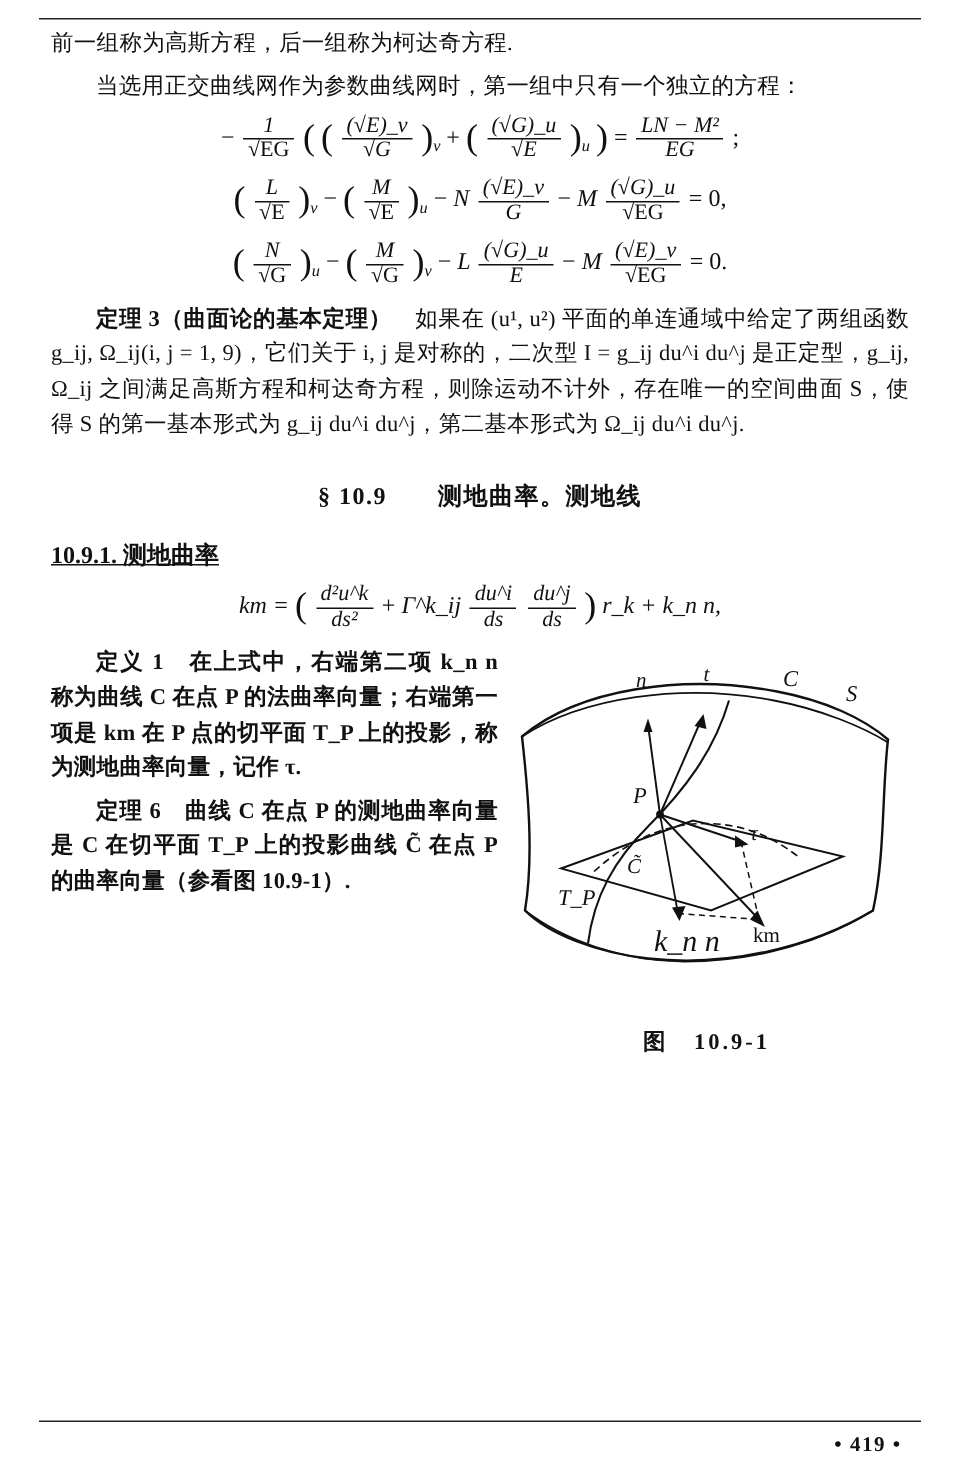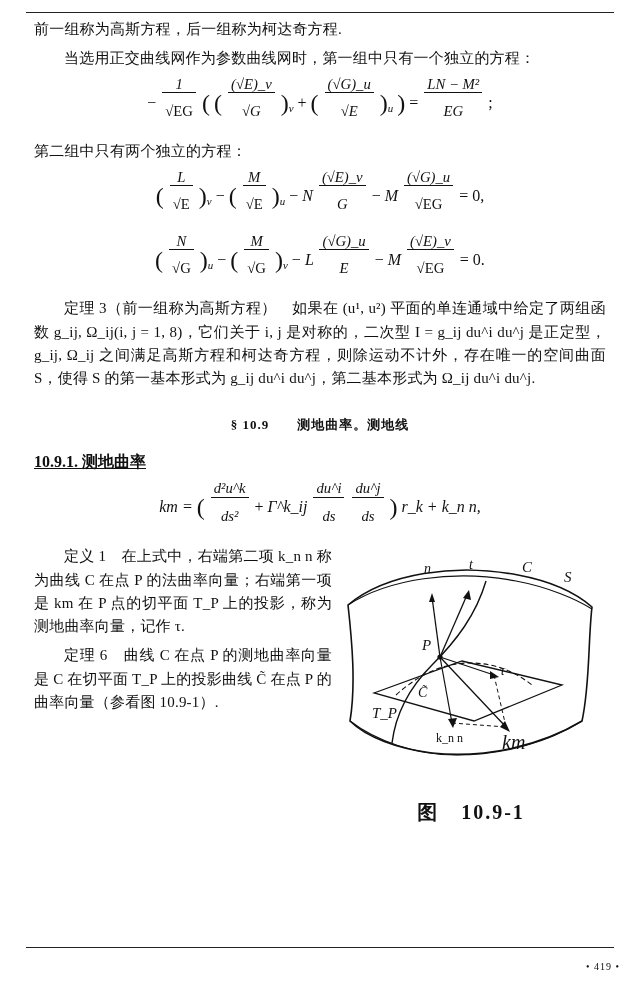--- a/index.html
+++ b/index.html
@@ -31,51 +31,51 @@
     background: #222;
   }
   .p {
     font-size: 15px;
     line-height: 1.55;
     margin: 0 0 6px 0;
     text-align: justify;
     letter-spacing: 0.2px;
   }
   .indent { text-indent: 2em; }
-  .bold { font-weight: normal; }
+  .bold { font-weight: bold; }
   .math {
     text-align: center;
     margin: 6px 0 10px 0;
     font-family: "Liberation Serif", serif;
     font-style: italic;
     font-size: 16px;
   }
   
   .frac {
     display: inline-block;
     vertical-align: middle;
     text-align: center;
     font-size: 0.92em;
     line-height: 1.05;
     margin: 0 2px;
   }
   .frac .num { display: block; padding: 0 3px; }
-  .frac .den { display: block; border-top: 1px solid #111; padding: 11px 3px; }
+  .frac .den { display: block; border-top: 1px solid #111; padding: 0 3px; }
   .radical { font-style: normal; }
   .paren-big {
     font-size: 1.5em;
     font-style: normal;
     vertical-align: middle;
   }
   .sub { font-size: 0.68em; vertical-align: sub; font-style: italic; }
   .opname { font-style: normal; }
 
   h2.section {
     text-align: center;
-    font-size: 13px;
+    font-size: 16px;
     font-weight: bold;
     margin: 26px 0 18px 0;
     letter-spacing: 1px;
   }
   h3.subsection {
     font-size: 16px;
     font-weight: bold;
     margin: 10px 0 8px 0;
     text-decoration: underline;
   }
@@ -95,31 +95,31 @@
     float: right;
     position: relative;
   }
   .figure-box {
     width: 268px;
     height: 248px;
     position: relative;
   }
   .figure-caption {
     text-align: center;
-    font-size: 20px;
+    font-size: 15px;
     font-weight: bold;
     margin-top: 6px;
     letter-spacing: 2px;
   }
   .pagenum {
     position: absolute;
-    right: 20px;
+    right: 39px;
     bottom: 16px;
-    font-size: 10px;
-    font-weight: normal;
+    font-size: 14px;
+    font-weight: bold;
     letter-spacing: 1px;
   }
   .bottom-rule {
     position: absolute;
     left: 26px;
     right: 26px;
     bottom: 40px;
     height: 1px;
     background: #222;
   }
@@ -164,23 +164,20 @@
     <span class="paren-big">)</span><span class="sub">u</span>
     <span class="paren-big">)</span>
     <span class="opname">=</span>
     <span class="frac">
       <span class="num">LN − M²</span>
       <span class="den">EG</span>
     </span>
     <span class="opname">;</span>
   </div>
 
-  <p class="p">
-    <span>第二组中只有两个独立的方程：</span>
-  </p>
 
   <div class="math">
     <span class="paren-big">(</span>
     <span class="frac">
       <span class="num">L</span>
       <span class="den radical">√E</span>
     </span>
     <span class="paren-big">)</span><span class="sub">v</span>
     <span class="opname">−</span>
     <span class="paren-big">(</span>
@@ -227,21 +224,21 @@
     <span class="opname">−</span>
     <span class="mi">M</span>
     <span class="frac">
       <span class="num">(√E)_v</span>
       <span class="den radical">√EG</span>
     </span>
     <span class="opname">= 0.</span>
   </div>
 
   <p class="p indent">
-    <span class="bold">定理 3</span><span class="bold">（前一组称为高斯方程）</span>　<span>如果在 (u¹, u²) 平面的单连通域中给定了两组函数 g_ij, Ω_ij(i, j = 1, 8)，它们关于 i, j 是对称的，二次型 I = g_ij du^i du^j 是正定型，g_ij, Ω_ij 之间满足高斯方程和柯达奇方程，则除运动不计外，存在唯一的空间曲面 S，使得 S 的第一基本形式为 g_ij du^i du^j，第二基本形式为 Ω_ij du^i du^j.</span>
+    <span class="bold">定理 3</span><span class="bold">（曲面论的基本定理）</span>　<span>如果在 (u¹, u²) 平面的单连通域中给定了两组函数 g_ij, Ω_ij(i, j = 1, 9)，它们关于 i, j 是对称的，二次型 I = g_ij du^i du^j 是正定型，g_ij, Ω_ij 之间满足高斯方程和柯达奇方程，则除运动不计外，存在唯一的空间曲面 S，使得 S 的第一基本形式为 g_ij du^i du^j，第二基本形式为 Ω_ij du^i du^j.</span>
   </p>
 
   <h2 class="section">
     <span>§ 10.9</span>　　<span>测地曲率。测地线</span>
   </h2>
 
   <h3 class="subsection">
     <span>10.9.1.</span> <span>测地曲率</span>
   </h3>
 
@@ -310,22 +307,22 @@
         </svg>
 
         <div style="position:absolute; left:88px; top:16px; font-style:italic; font-size:14px;">n</div>
         <div style="position:absolute; left:133px; top:12px; font-style:italic; font-size:14px;">t</div>
         <div style="position:absolute; left:186px; top:14px; font-style:italic; font-size:15px;">C</div>
         <div style="position:absolute; left:228px; top:24px; font-style:italic; font-size:15px;">S</div>
         <div style="position:absolute; left:86px; top:92px; font-style:italic; font-size:15px;">P</div>
         <div style="position:absolute; left:164px; top:118px; font-style:italic; font-size:14px;">τ</div>
         <div style="position:absolute; left:82px; top:140px; font-style:italic; font-size:14px;">C̃</div>
         <div style="position:absolute; left:36px; top:160px; font-style:italic; font-size:15px;">T_P</div>
-        <div style="position:absolute; left:100px; top:186px; font-size:12px;">k_n n</div>
-        <div style="position:absolute; left:166px; top:186px; font-style:italic; font-size:20px;">km</div>
+        <div style="position:absolute; left:100px; top:186px; font-style:italic; font-size:20px;">k_n n</div>
+        <div style="position:absolute; left:166px; top:186px; font-size:14px;">km</div>
       </div>
       <div class="figure-caption">图　10.9-1</div>
     </div>
 
     <div class="col-left">
       <p class="p indent">
         <span class="bold">定义 1</span>　<span class="bold">在上式中，右端第二项 k_n n 称为曲线 C 在点 P 的法曲率向量；右端第一项是 km 在 P 点的切平面 T_P 上的投影，称为测地曲率向量，记作 τ.</span>
       </p>
       <p class="p indent">
         <span class="bold">定理 6</span>　<span class="bold">曲线 C 在点 P 的测地曲率向量是 C 在切平面 T_P 上的投影曲线 C̃ 在点 P 的曲率向量（参看图 10.9-1）.</span>

